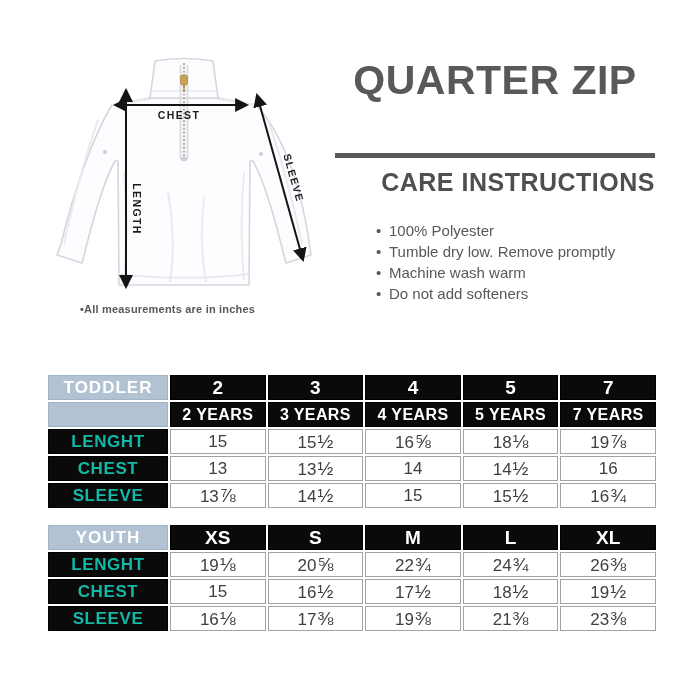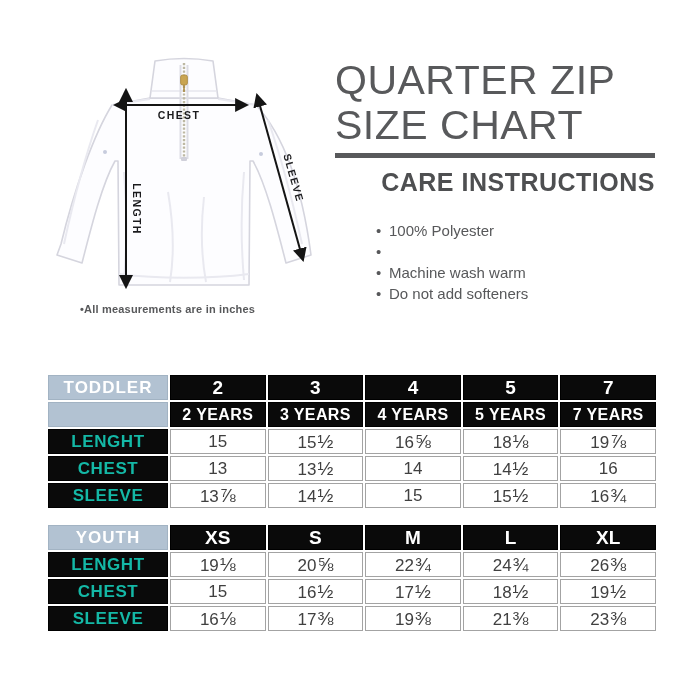--- a/index.html
+++ b/index.html
@@ -2,22 +2,22 @@
 <html><head>
 <meta charset="utf-8">
 <style>
   html,body{margin:0;padding:0;background:#fff;}
   .canvas{
     position:relative;width:700px;height:700px;background:#ffffff;overflow:hidden;
     font-family:"Liberation Sans","DejaVu Sans",sans-serif;
   }
   
   .title{
-    position:absolute;left:335px;top:58px;width:320px;
-    font-weight:normal;font-size:41px;line-height:45px;color:#58595b;letter-spacing:0.5px;
+    position:absolute;left:335px;top:58px;width:320px;text-align:center;
+    font-weight:bold;font-size:41px;line-height:45px;color:#58595b;letter-spacing:0.5px;
   }
   .divider{position:absolute;left:335px;top:153px;width:320px;height:5px;background:#58595b;}
   .care-heading{
     position:absolute;left:335px;top:168px;width:320px;text-align:right;
     font-weight:bold;font-size:25px;color:#4e4f51;letter-spacing:0.5px;
   }
   .care-list{position:absolute;left:376px;top:220px;width:300px;}
   .care-item{font-size:15px;line-height:21px;color:#57585a;display:flex;}
   .care-item .bullet{width:13px;color:#57585a;}
   
@@ -99,31 +99,31 @@
     </g>
 
     <text class="mlabel" x="151" y="77" text-anchor="middle">CHEST</text>
     <text class="mlabel" x="105" y="167" text-anchor="middle" transform="rotate(90,105,167)">LENGTH</text>
     <text class="mlabel" x="262" y="137" text-anchor="middle" transform="rotate(74,262,137)">SLEEVE</text>
   </svg>
   <div class="measure-note">•All measurements are in inches</div>
 
   <div class="title">
     <div>QUARTER ZIP</div>
-    <div>SIZE CHART</div>
   </div>
   <div class="divider"></div>
   <div class="care-heading">CARE INSTRUCTIONS</div>
   <div class="care-list">
     <div class="care-item">
       <span class="bullet">•</span>
       <span>100% Polyester</span>
     </div>
     <div class="care-item">
       <span class="bullet">•</span>
+      <span>Tumble dry low. Remove promptly</span>
     </div>
     <div class="care-item">
       <span class="bullet">•</span>
       <span>Machine wash warm</span>
     </div>
     <div class="care-item">
       <span class="bullet">•</span>
       <span>Do not add softeners</span>
     </div>
   </div>

